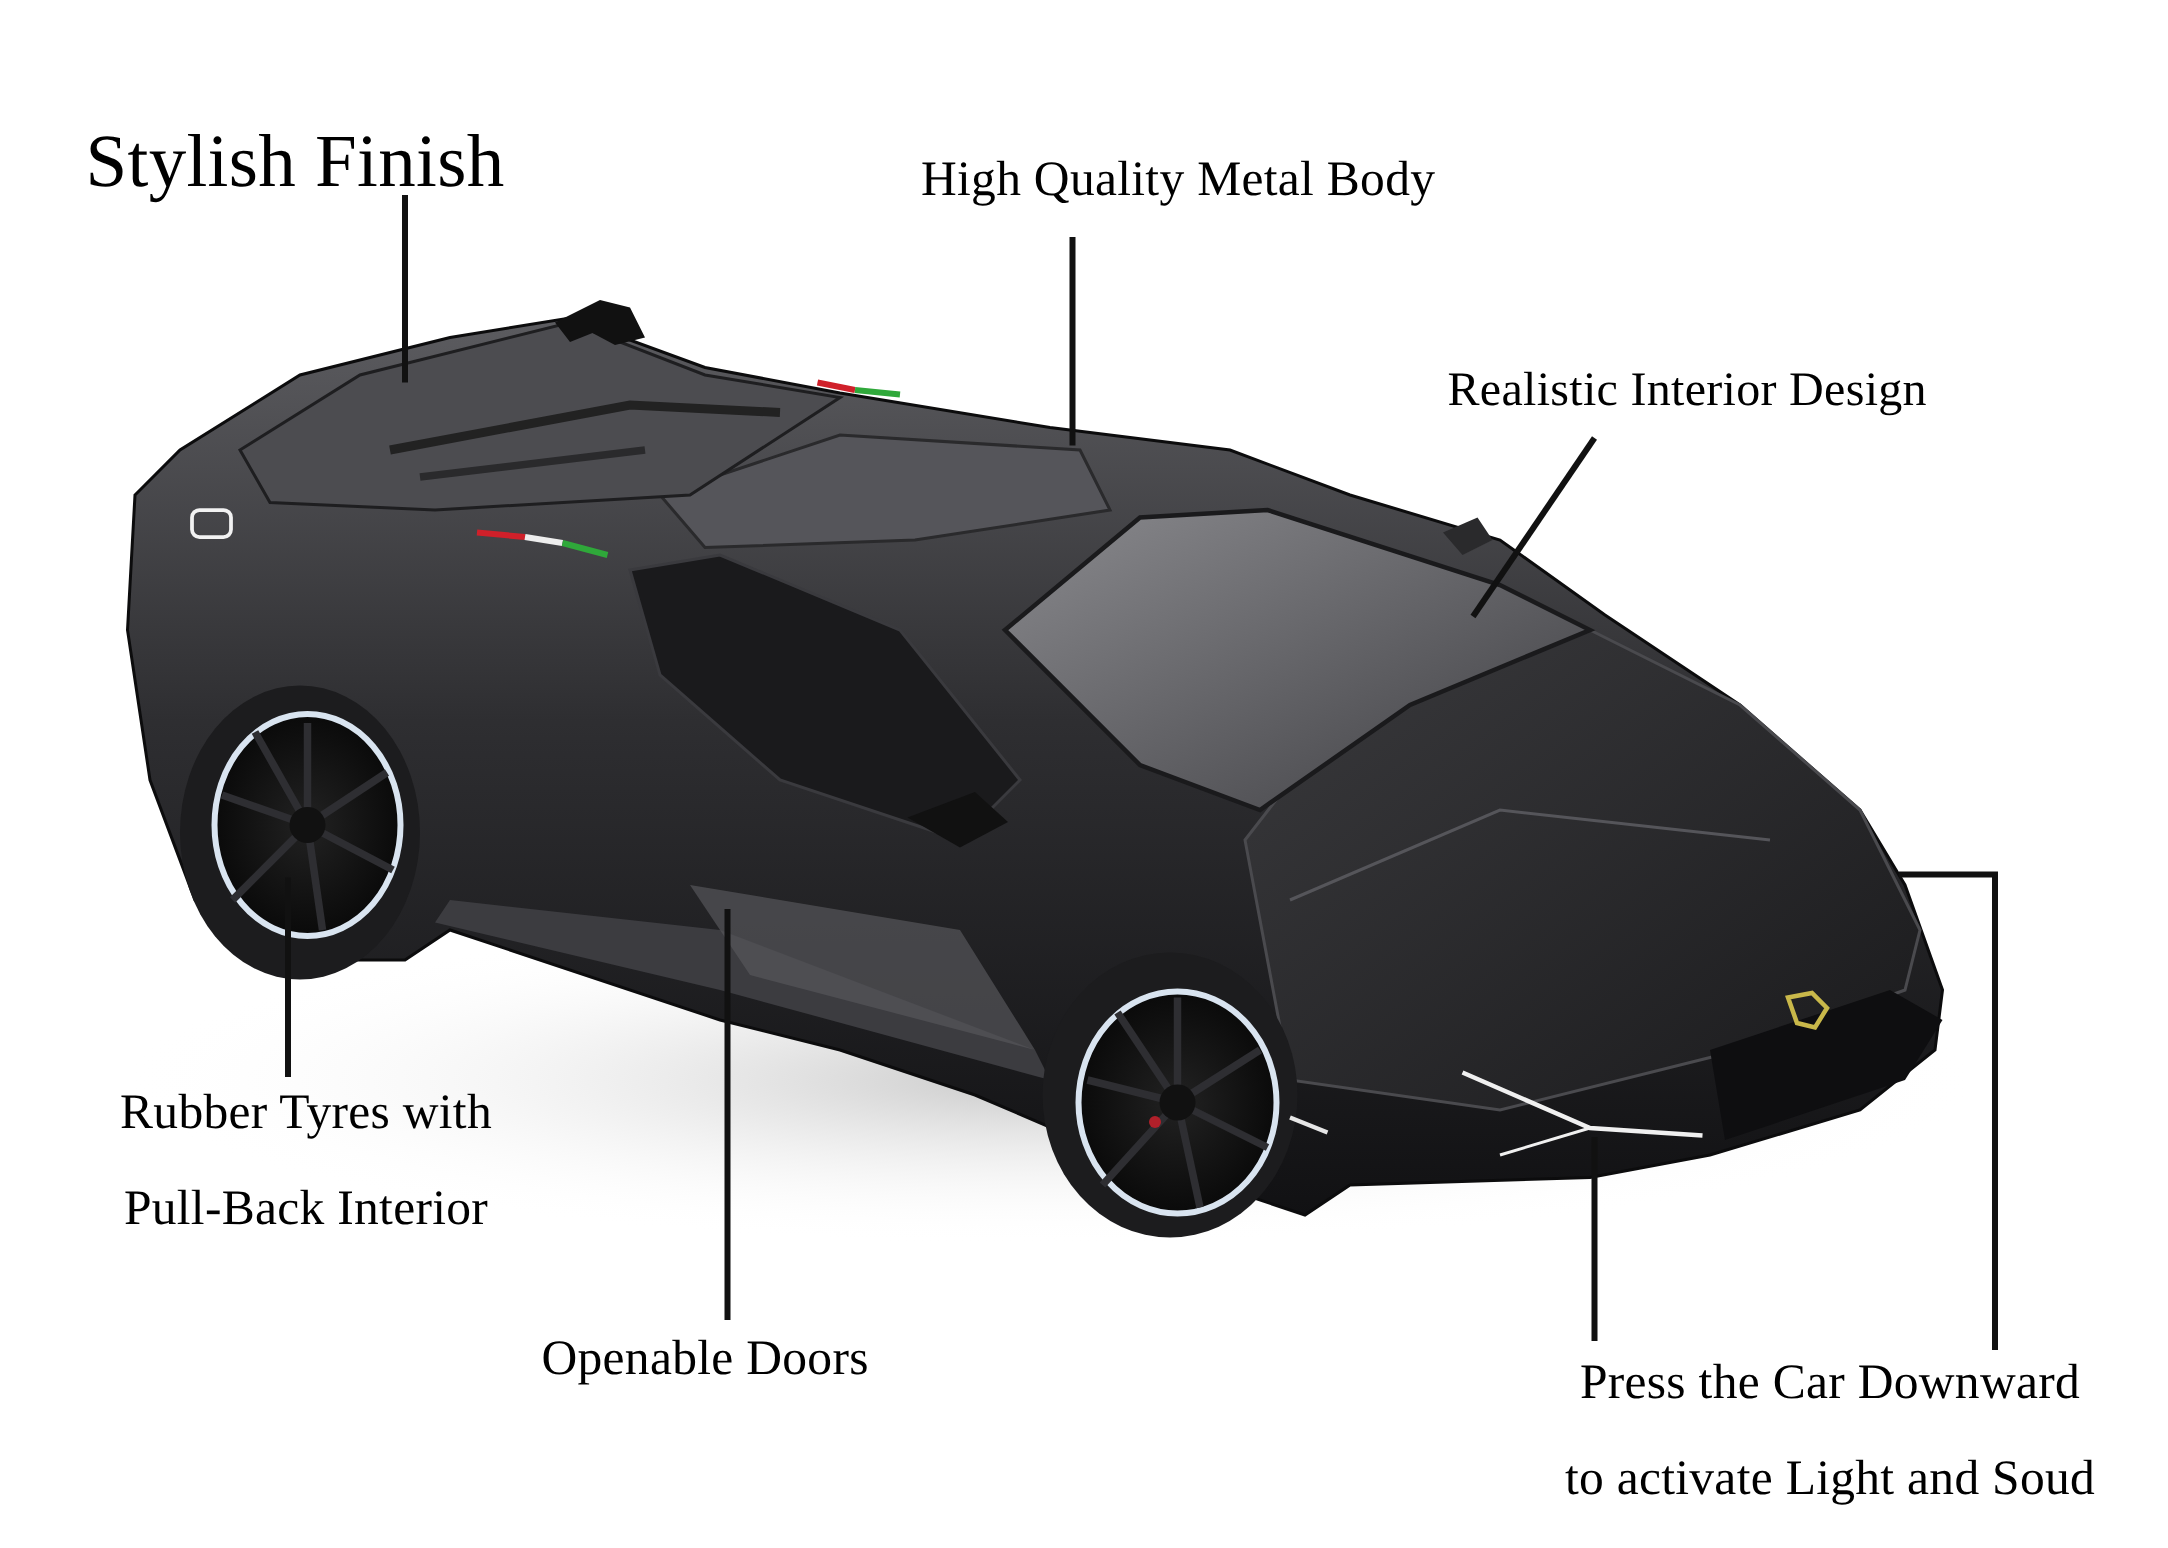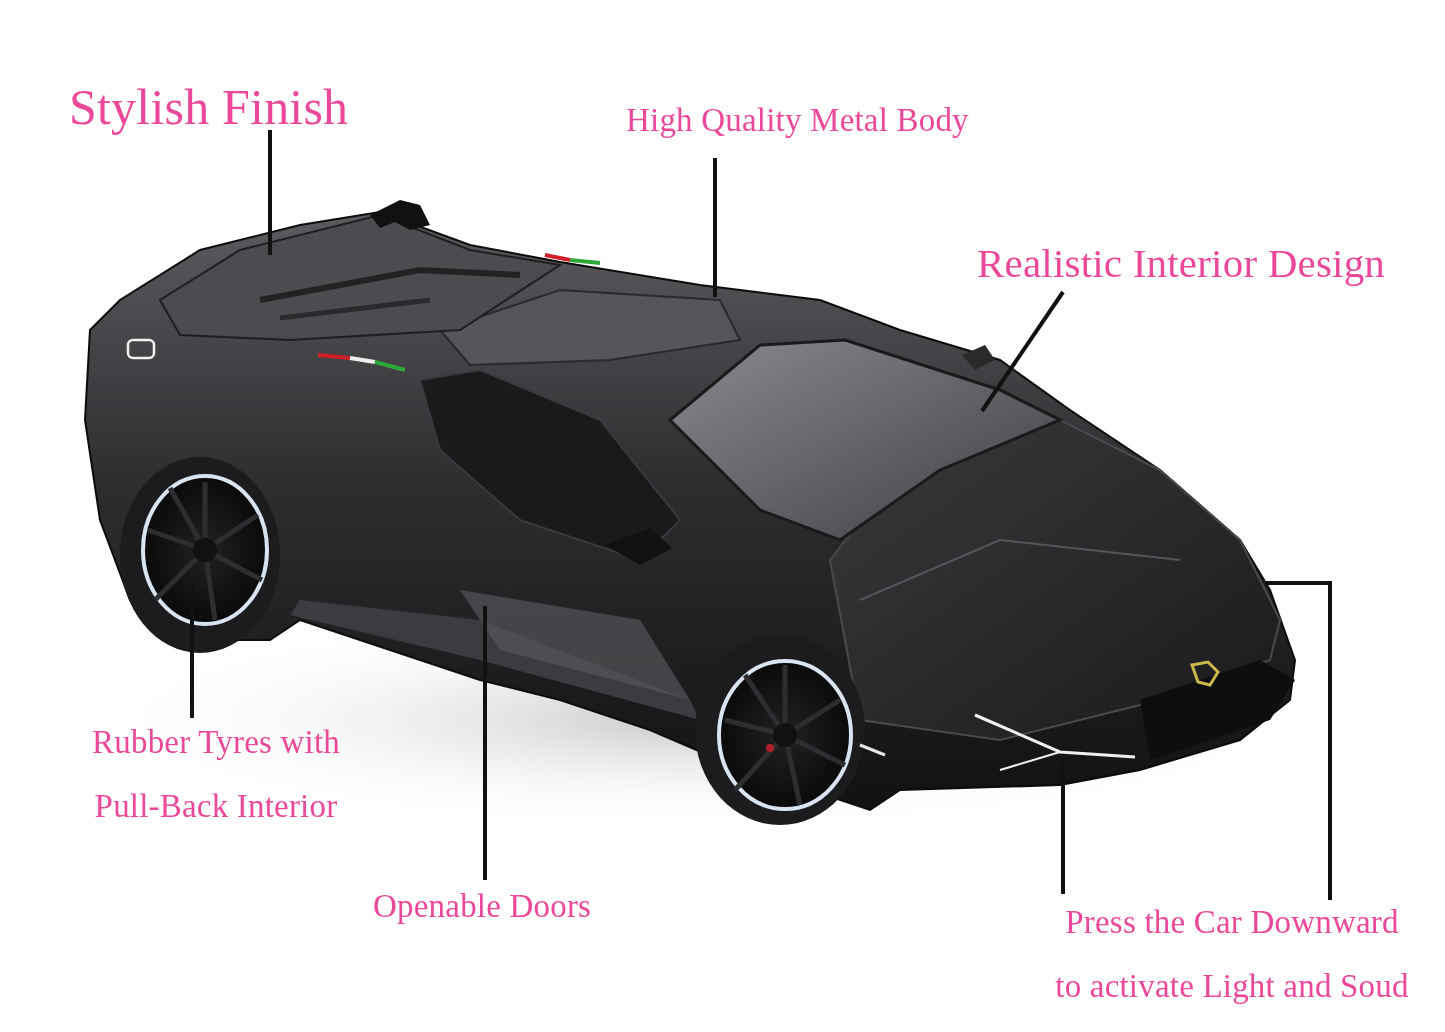--- a/index.html
+++ b/index.html
@@ -21,28 +21,27 @@
       width: 1445px; height: 1032px;
     }
     .car-svg {
       position: absolute;
       left: 0; top: 0;
       width: 1445px; height: 1032px;
     }
     .label {
       position: absolute;
       font-family: "Liberation Serif", "DejaVu Serif", serif;
-      color: #ec4899;
+      color: #000000;
       white-space: nowrap;
       line-height: 1;
       letter-spacing: 0.2px;
-      margin-left: 12px;
     }
     .label.big { font-size: 50px; }
-    .label.mid { font-size: 41px; }
+    .label.mid { font-size: 32px; }
     .label.small { font-size: 33px; }
     .label.center { text-align: center; }
     .multiline { line-height: 64px; }
     .multiline span { display: block; }
   </style>
 </head>
 <body>
 
 <div class="canvas">
 

